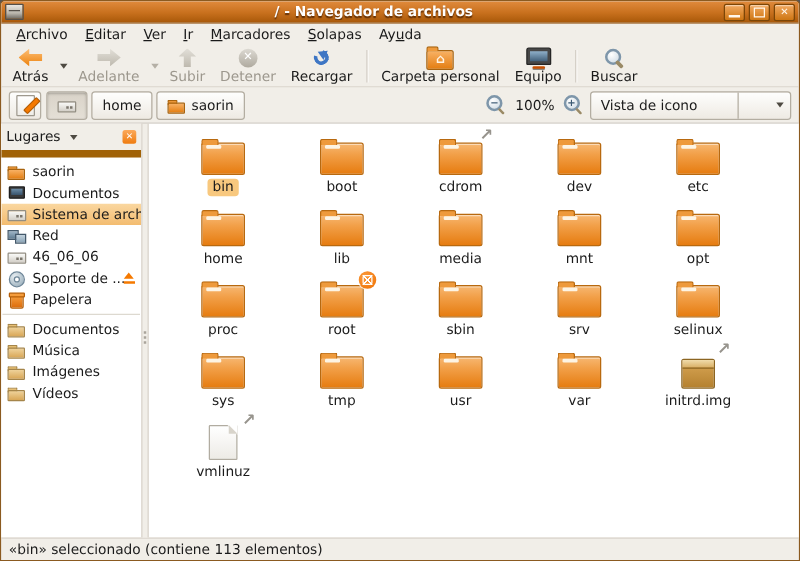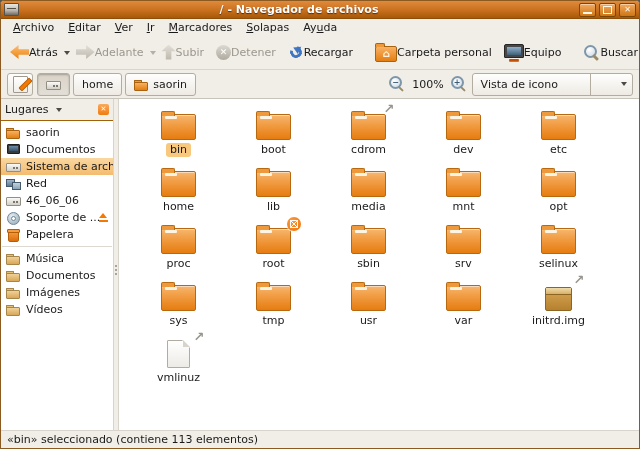--- a/index.html
+++ b/index.html
@@ -32,21 +32,21 @@
   .wb-max::after{content:"";position:absolute;left:3px;right:3px;top:2px;bottom:2px;border:1px solid #FFF6EA;}
   .wb-close::after{content:"✕";position:absolute;inset:0;display:grid;place-items:center;
     color:#FFF6EA;font-size:8px;font-weight:bold;line-height:1;}
   
   .menubar{height:17px;flex:0 0 17px;display:flex;align-items:center;padding-left:5px;background:#F1EEE8;}
   .menu-item{padding:1px 7px;white-space:nowrap;cursor:default;}
   .menu-item u{text-underline-offset:1px;}
   
   .toolbar{height:33px;flex:0 0 33px;display:flex;align-items:center;padding:0 3px;
     background:#F1EEE8;border-bottom:1px solid #DAD5CC;}
-  .tb-btn{display:flex;align-items:center;justify-content:flex-end;
+  .tb-btn{display:flex;flex-direction:column;align-items:center;justify-content:flex-end;
     padding:1px 6px 1px 6px;height:30px;border-radius:3px;}
   .tb-btn .lbl{line-height:12px;white-space:nowrap;}
   .tb-btn.disabled .lbl{color:#9C978D;}
   .tb-icon{height:17px;display:flex;align-items:center;justify-content:center;margin-bottom:1px;}
   .tb-chev{width:12px;height:26px;display:flex;align-items:center;justify-content:center;}
   .tb-chev::after{content:"";border-left:3px solid transparent;border-right:3px solid transparent;
     border-top:4px solid #4E4A42;}
   .tb-chev.disabled::after{border-top-color:#B5B0A6;}
   .tb-sep{width:1px;height:26px;background:#D5D0C7;margin:0 5px;box-shadow:1px 0 0 #FBFAF7;}
   
@@ -103,21 +103,21 @@
   .zoom-level{padding:0 2px;}
   .view-select{height:23px;padding:0;gap:24px;}
   .vs-label{padding:0 8px;white-space:nowrap;}
   .vs-sep{width:1px;align-self:stretch;background:#B3ADA1;}
   .vs-arrow{width:17px;display:flex;align-items:center;justify-content:center;}
   .vs-arrow::after{content:"";border-left:3px solid transparent;border-right:3px solid transparent;
     border-top:4px solid #4E4A42;}
   
   .content{flex:1;display:flex;background:#fff;border-top:1px solid #C9C4BA;min-height:0;}
   .sidebar{width:112px;flex:0 0 112px;display:flex;flex-direction:column;background:#fff;}
-  .sb-header{height:21px;flex:0 0 21px;background:#F1EEE8;border-bottom:1px solid #a16207;
+  .sb-header{height:21px;flex:0 0 21px;background:#F1EEE8;border-bottom:6px solid #a16207;
     display:flex;align-items:center;padding:0 4px;gap:8px;}
   .sb-header-arrow{border-left:3px solid transparent;border-right:3px solid transparent;
     border-top:4px solid #4E4A42;margin-top:1px;}
   .sb-close{margin-left:auto;width:11px;height:11px;display:grid;place-items:center;
     color:#E8740A;font-size:9px;font-weight:bold;border-radius:2px;background:linear-gradient(#FBA95B,#EF7C10);}
   .sb-close::after{content:"✕";color:#fff;font-size:7px;line-height:1;}
   .sb-items{padding-top:3px;overflow:hidden;}
   .sb-item{height:17px;display:flex;align-items:center;gap:5px;padding:0 4px 0 5px;
     white-space:nowrap;position:relative;}
   .sb-item.selected{background:linear-gradient(#FAD7A0,#F3BC70);}
@@ -339,25 +339,25 @@
             <span>Soporte de ...</span>
             <span class="sb-eject"></span>
           </div>
           <div class="sb-item">
             <span class="mi mi-trash"></span>
             <span>Papelera</span>
           </div>
           <div class="sb-sep"></div>
           <div class="sb-item">
             <span class="mi mi-folder-tan"></span>
+            <span>Documentos</span>
+          </div>
+          <div class="sb-item">
+            <span class="mi mi-folder-tan"></span>
             <span>Música</span>
-          </div>
-          <div class="sb-item">
-            <span class="mi mi-folder-tan"></span>
-            <span>Documentos</span>
           </div>
           <div class="sb-item">
             <span class="mi mi-folder-tan"></span>
             <span>Imágenes</span>
           </div>
           <div class="sb-item">
             <span class="mi mi-folder-tan"></span>
             <span>Vídeos</span>
           </div>
         </div>

